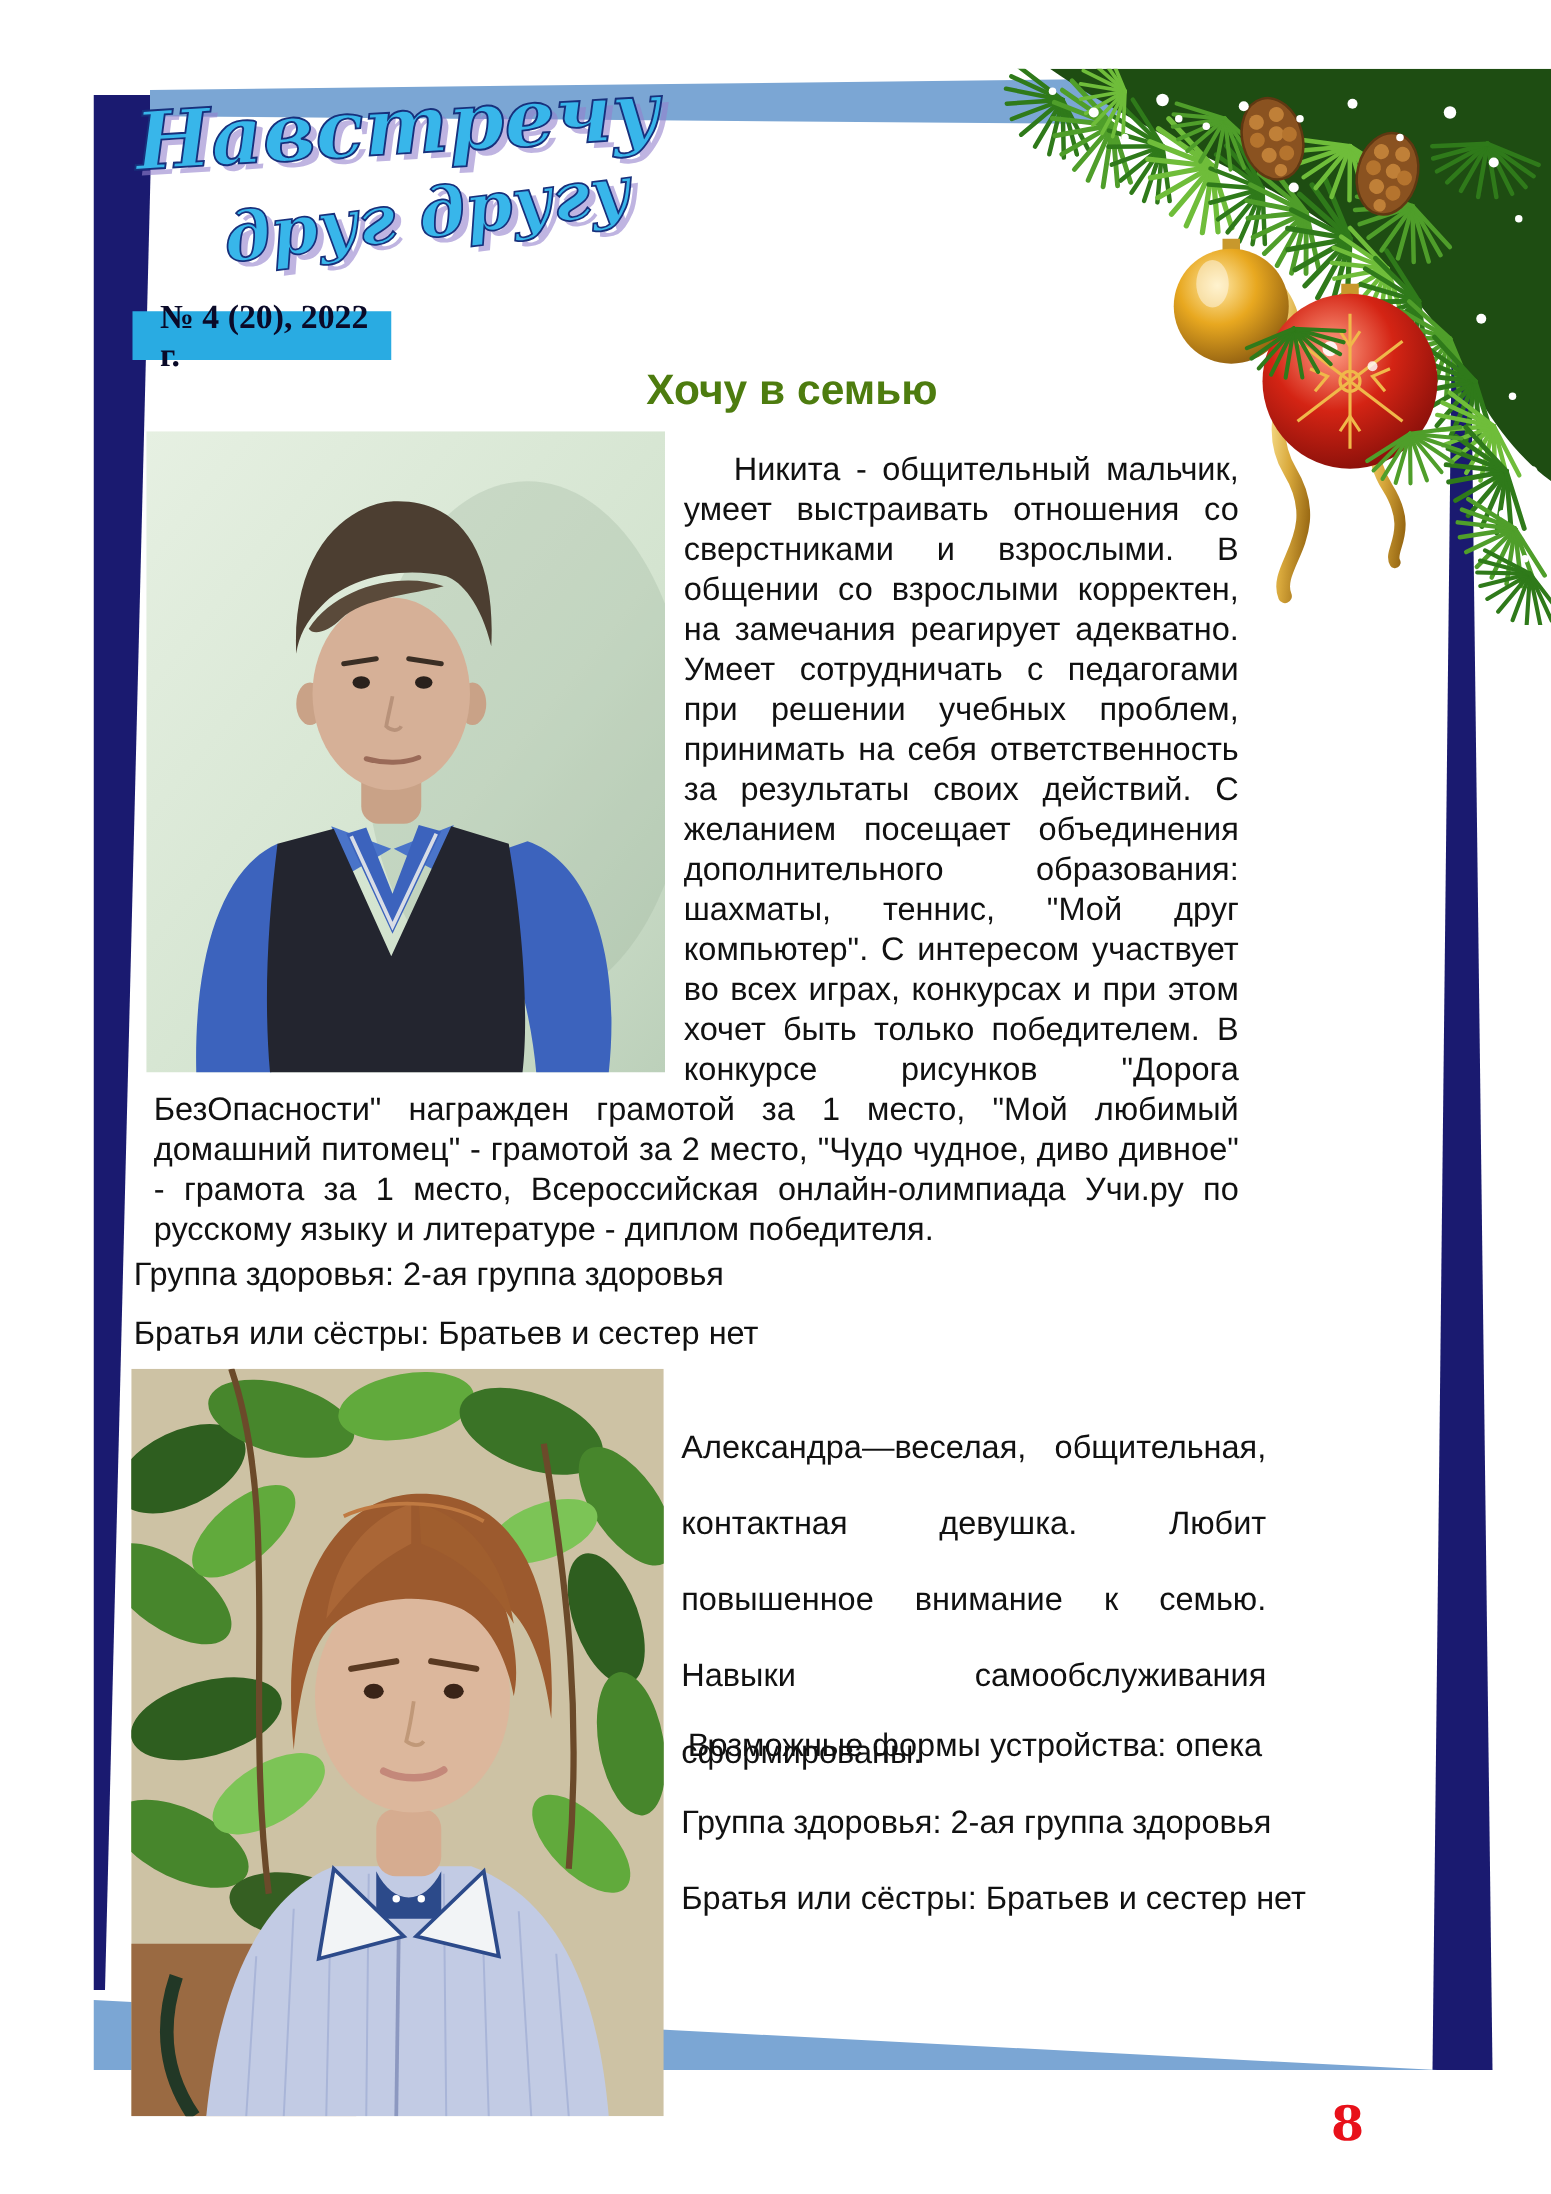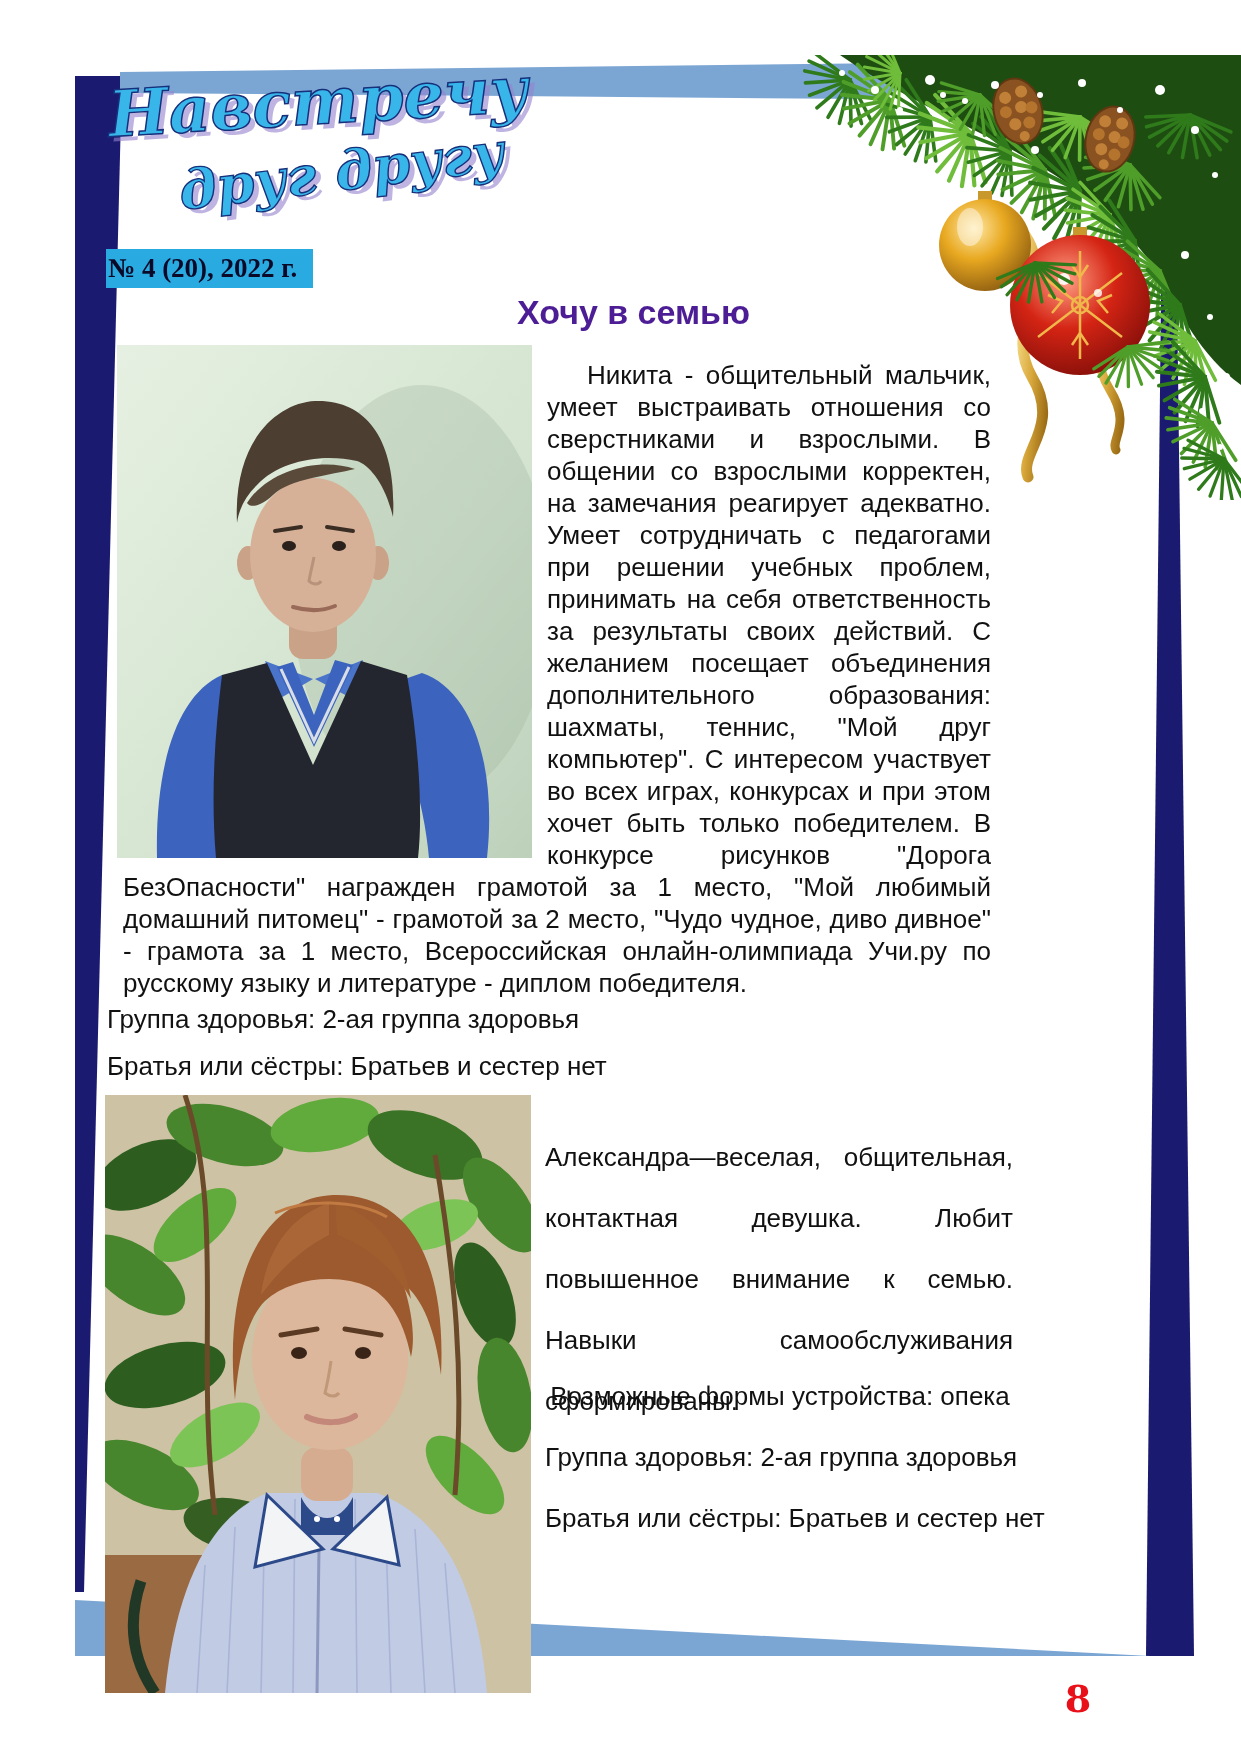--- a/index.html
+++ b/index.html
@@ -12,24 +12,24 @@
          font-family:"DejaVu Serif",serif;font-style:italic;font-weight:bold;
          font-size:64px;line-height:1;color:#38b6ea;transform:rotate(-3.5deg);
          -webkit-text-stroke:1.5px #17307c;
          text-shadow:5px 5px 0 rgba(148,130,205,.6);}
   .logo2{position:absolute;left:178px;top:144px;z-index:3;
          font-family:"DejaVu Serif",serif;font-style:italic;font-weight:bold;
          font-size:54px;line-height:1;color:#38b6ea;transform:rotate(-7deg);
          -webkit-text-stroke:1.4px #17307c;
          text-shadow:5px 5px 0 rgba(148,130,205,.6);}
   .badge{position:absolute;left:106px;top:249px;width:207px;height:39px;z-index:3;
-         background:#29abe2;display:flex;align-items:center;padding-left:2px;box-sizing:border-box;
+         background:#29abe2;display:flex;align-items:center;padding-left:22px;box-sizing:border-box;
          font-family:"Liberation Serif",serif;font-weight:bold;font-size:27px;color:#0a0a28;}
   .article-title{position:absolute;left:517px;top:293px;z-index:3;
-         font-size:34px;font-weight:bold;color:#4c1d95;}
+         font-size:34px;font-weight:bold;color:#4d7c0f;}
   
   .sec1{position:absolute;left:107px;top:343px;width:900px;z-index:3;}
   .sec1 .photo1{float:left;width:415px;height:513px;margin:2px 15px 8px 10px;}
   .sec1 p.desc{margin:16px;font-size:26px;line-height:32px;text-align:justify;
          text-indent:40px;hyphens:auto;}
   .info1{position:absolute;left:0;width:900px;font-size:26px;line-height:32px;white-space:nowrap;}
   .i1a{top:613px;} .i1b{top:660px;} .i1c{top:707px;}
   
   .sec2{position:absolute;left:105px;top:1093px;width:902px;height:610px;z-index:3;}
   .photo2{position:absolute;left:0;top:2px;width:426px;height:598px;z-index:2;}

